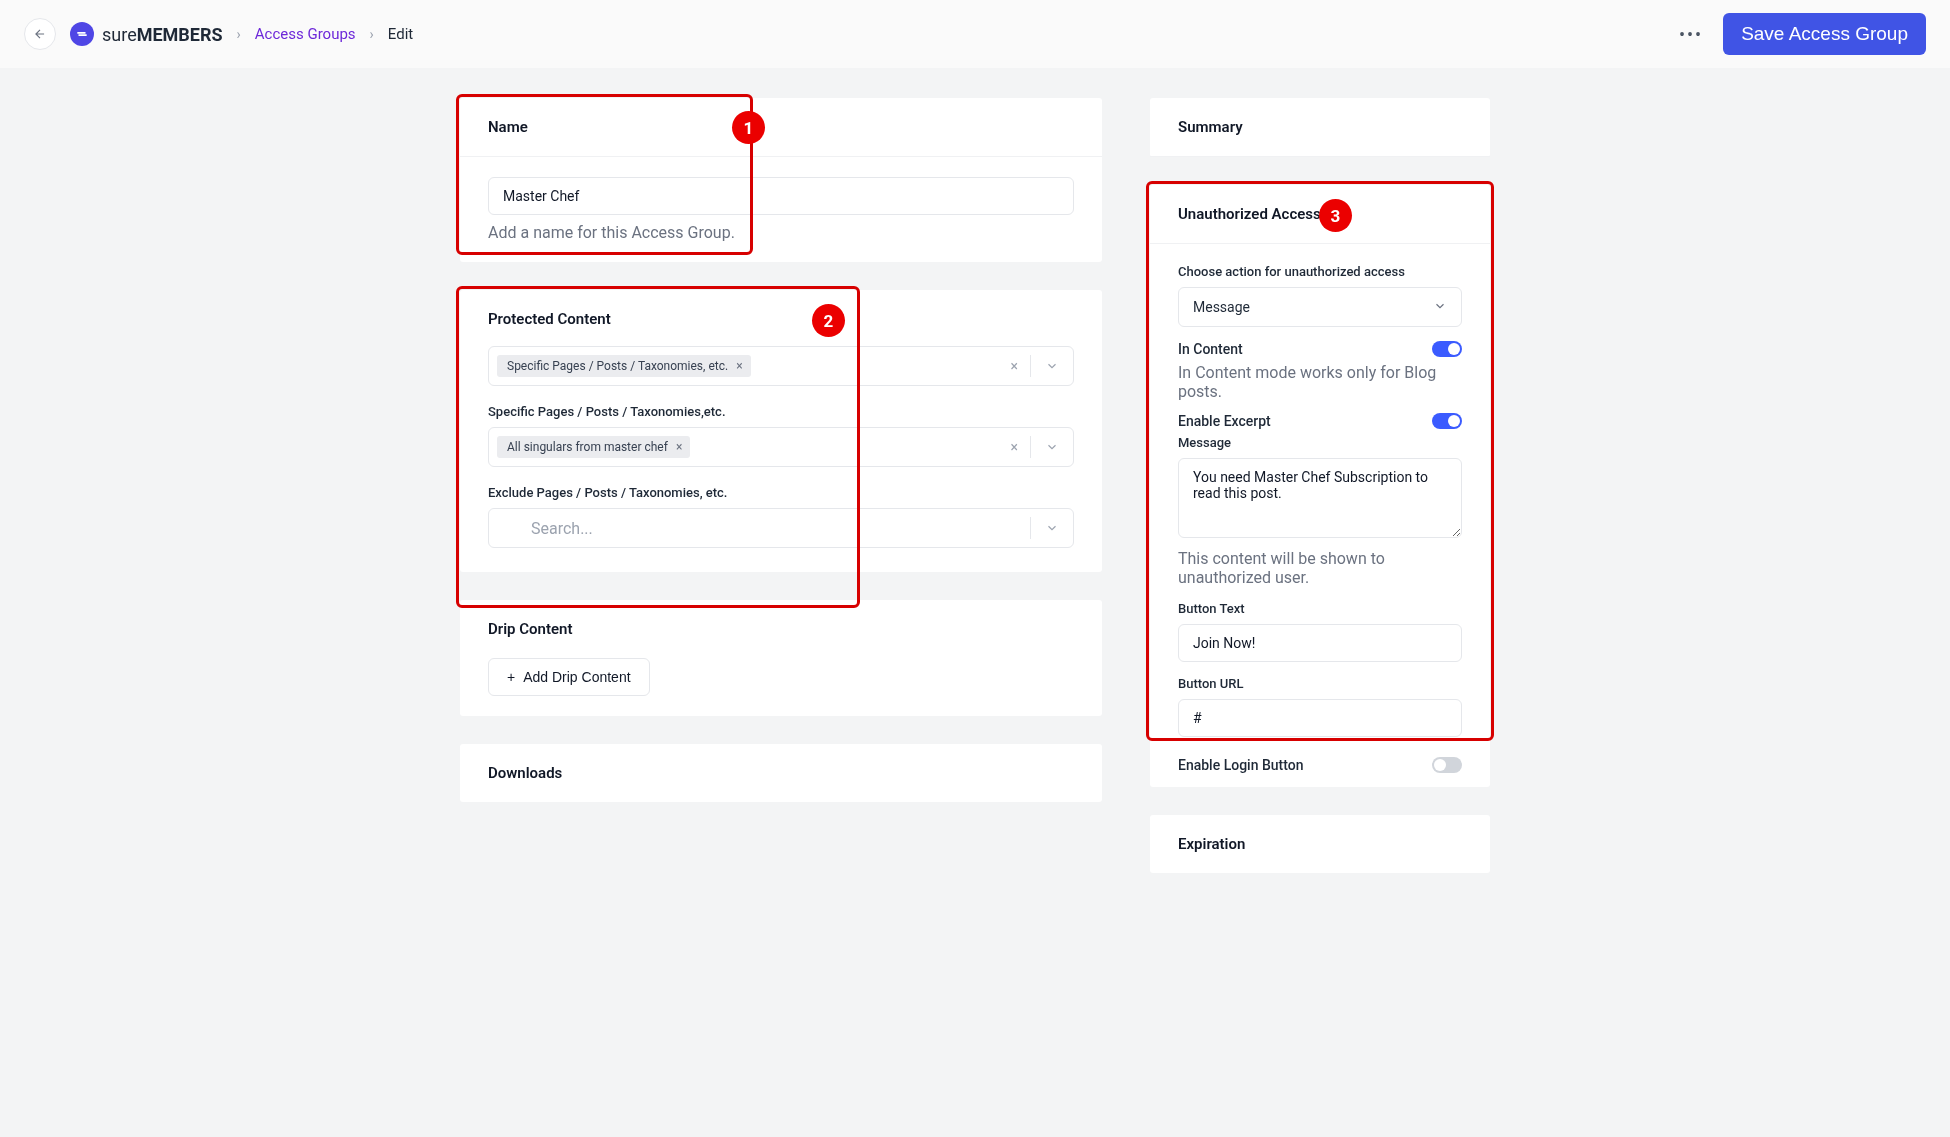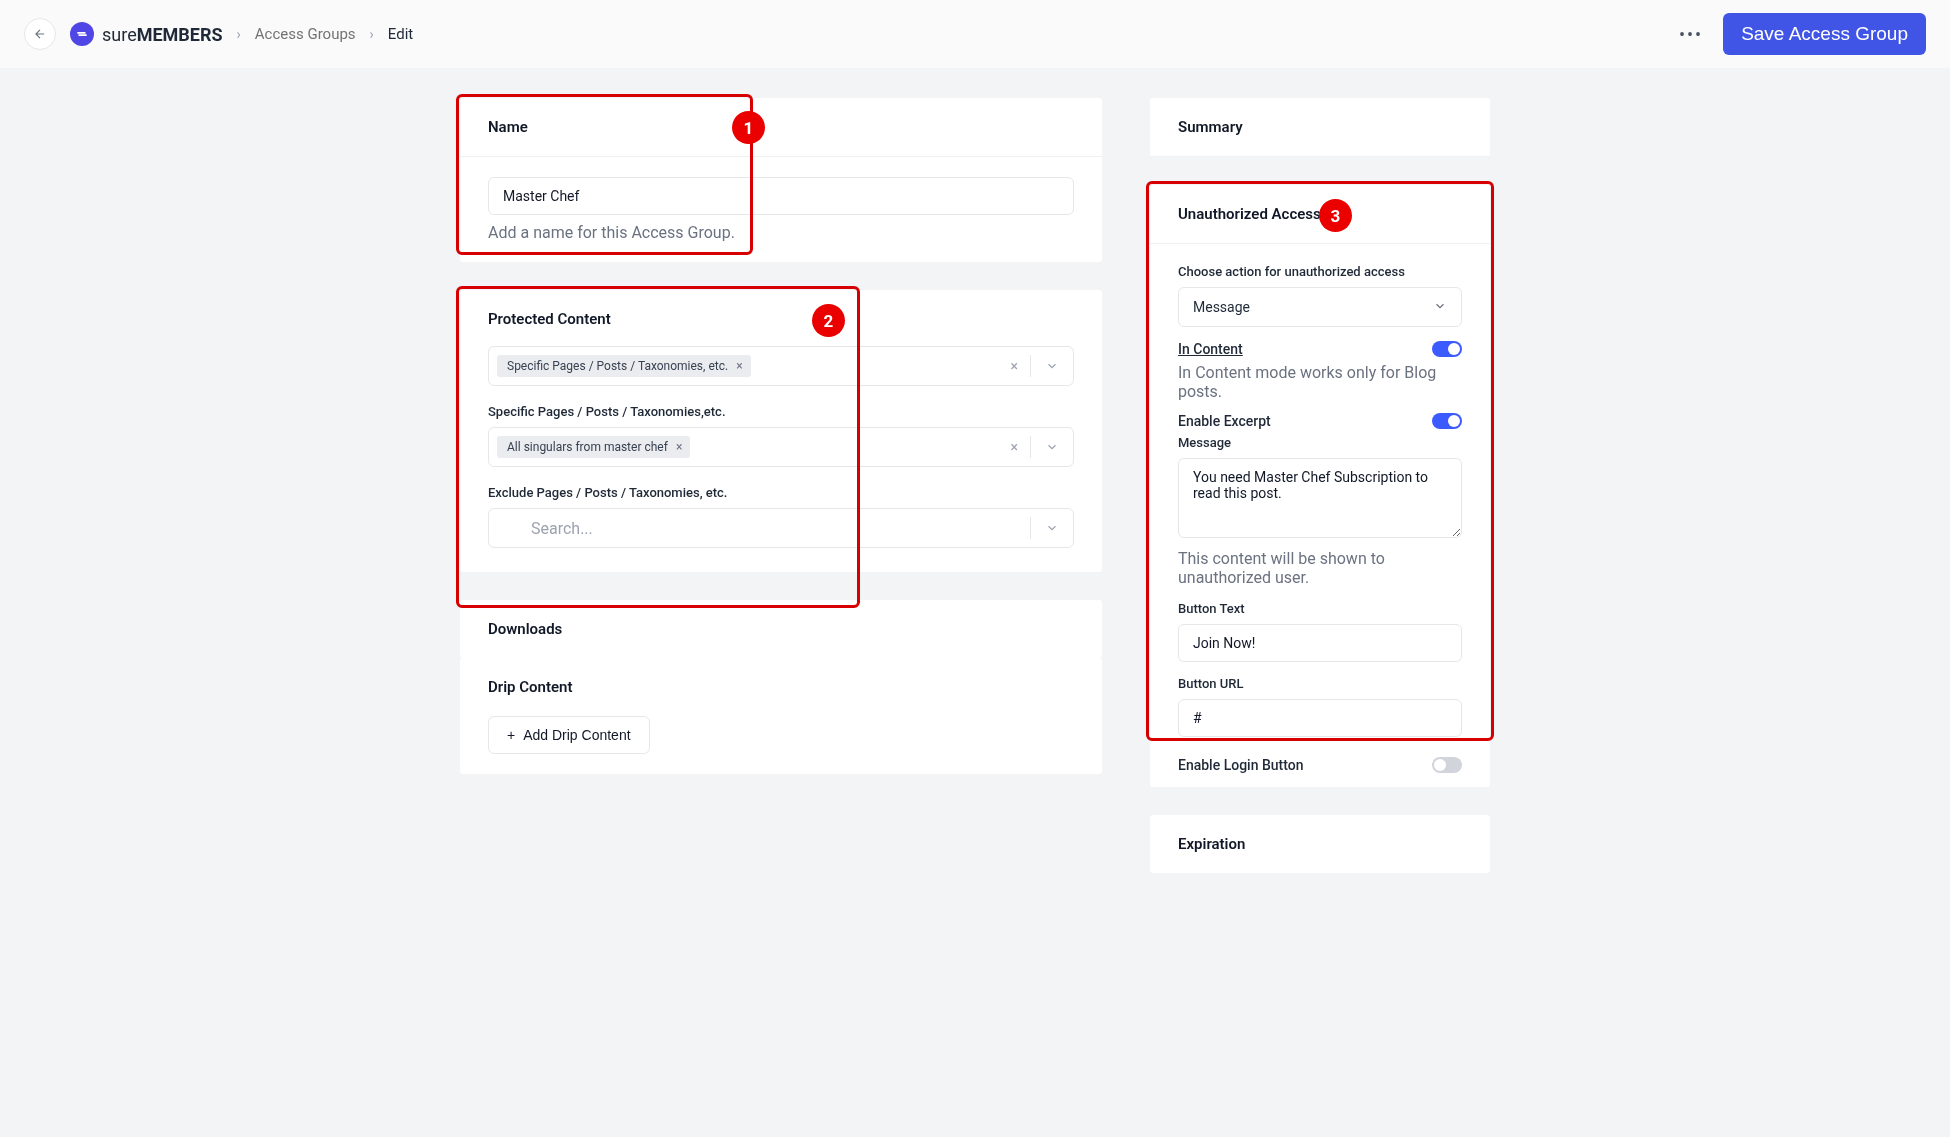--- a/index.html
+++ b/index.html
@@ -34,21 +34,21 @@
     .brand-icon {
       width: 24px; height: 24px; border-radius: 50%;
       background: #4f46e5;
       color: #fff;
       display: flex; align-items: center; justify-content: center;
       font-weight: bold; font-size: 14px;
     }
     .brand-text1 { font-weight: 400; }
     .brand-text2 { font-weight: 700; }
     .crumb-sep { color: #9ca3af; }
-    .crumb { color: #737373; font-size: 15px; }
+    .crumb { color: #6d28d9; font-size: 15px; }
     .crumb.active-crumb{ color:#1f2937 }
     .topbar-right { display: flex; align-items: center; gap: 20px; }
     .more-btn { color: #4b5563; cursor:pointer; font-size:18px; letter-spacing:2px;}
     .save-btn {
       background: #4054e5;
       color: #fff;
       border: none;
       padding: 10px 18px;
       border-radius: 6px;
       font-size: 19px;
@@ -254,34 +254,34 @@
                     <path d="M6 9l6 6 6-6"></path>
                   </svg>
               </span>
             </div>
           </div>
 
         </div>
       </div>
     </div>
 
-    <div class="card" style="margin-bottom:0;">
-      <div class="card-header" style="border-bottom:none;">Downloads</div>
-    </div>
-
     <div class="card">
       <div class="card-header" style="border-bottom:none;">Drip Content</div>
       <div class="card-body" style="padding-top:0;">
         <button class="drip-btn">
           <span>+</span>
           <span>Add Drip Content</span>
         </button>
       </div>
     </div>
 
+    <div class="card" style="margin-bottom:0;">
+      <div class="card-header" style="border-bottom:none;">Downloads</div>
+    </div>
+
   </div>
 
   <div class="side-col">
 
     <div class="card">
       <div class="card-header">Summary</div>
     </div>
 
     <div class="annot-box">
       <div class="annot-border" style="top:-4px; left:-4px; right:-4px; height:560px;"></div>
@@ -295,21 +295,21 @@
           <div class="select">
             <span>Message</span>
             <span class="select-caret">
               <svg width="14" height="14" viewBox="0 0 24 24" fill="none" stroke="currentColor" stroke-width="2">
                   <path d="M6 9l6 6 6-6"></path>
                 </svg>
             </span>
           </div>
 
           <div class="toggle-row">
-            <span style="font-weight:500;text-decoration:underline;">In Content</span>
+            <span style="font-weight:500;">In Content</span>
             <div class="toggle on">
                 <div class="knob"></div>
               </div>
           </div>
           <div class="help-text" style="margin-top:2px; margin-bottom:12px;">In Content mode works only for Blog posts.</div>
 
           <div class="toggle-row mb">
             <span style="font-weight:500;">Enable Excerpt</span>
             <div class="toggle on">
                 <div class="knob"></div>

